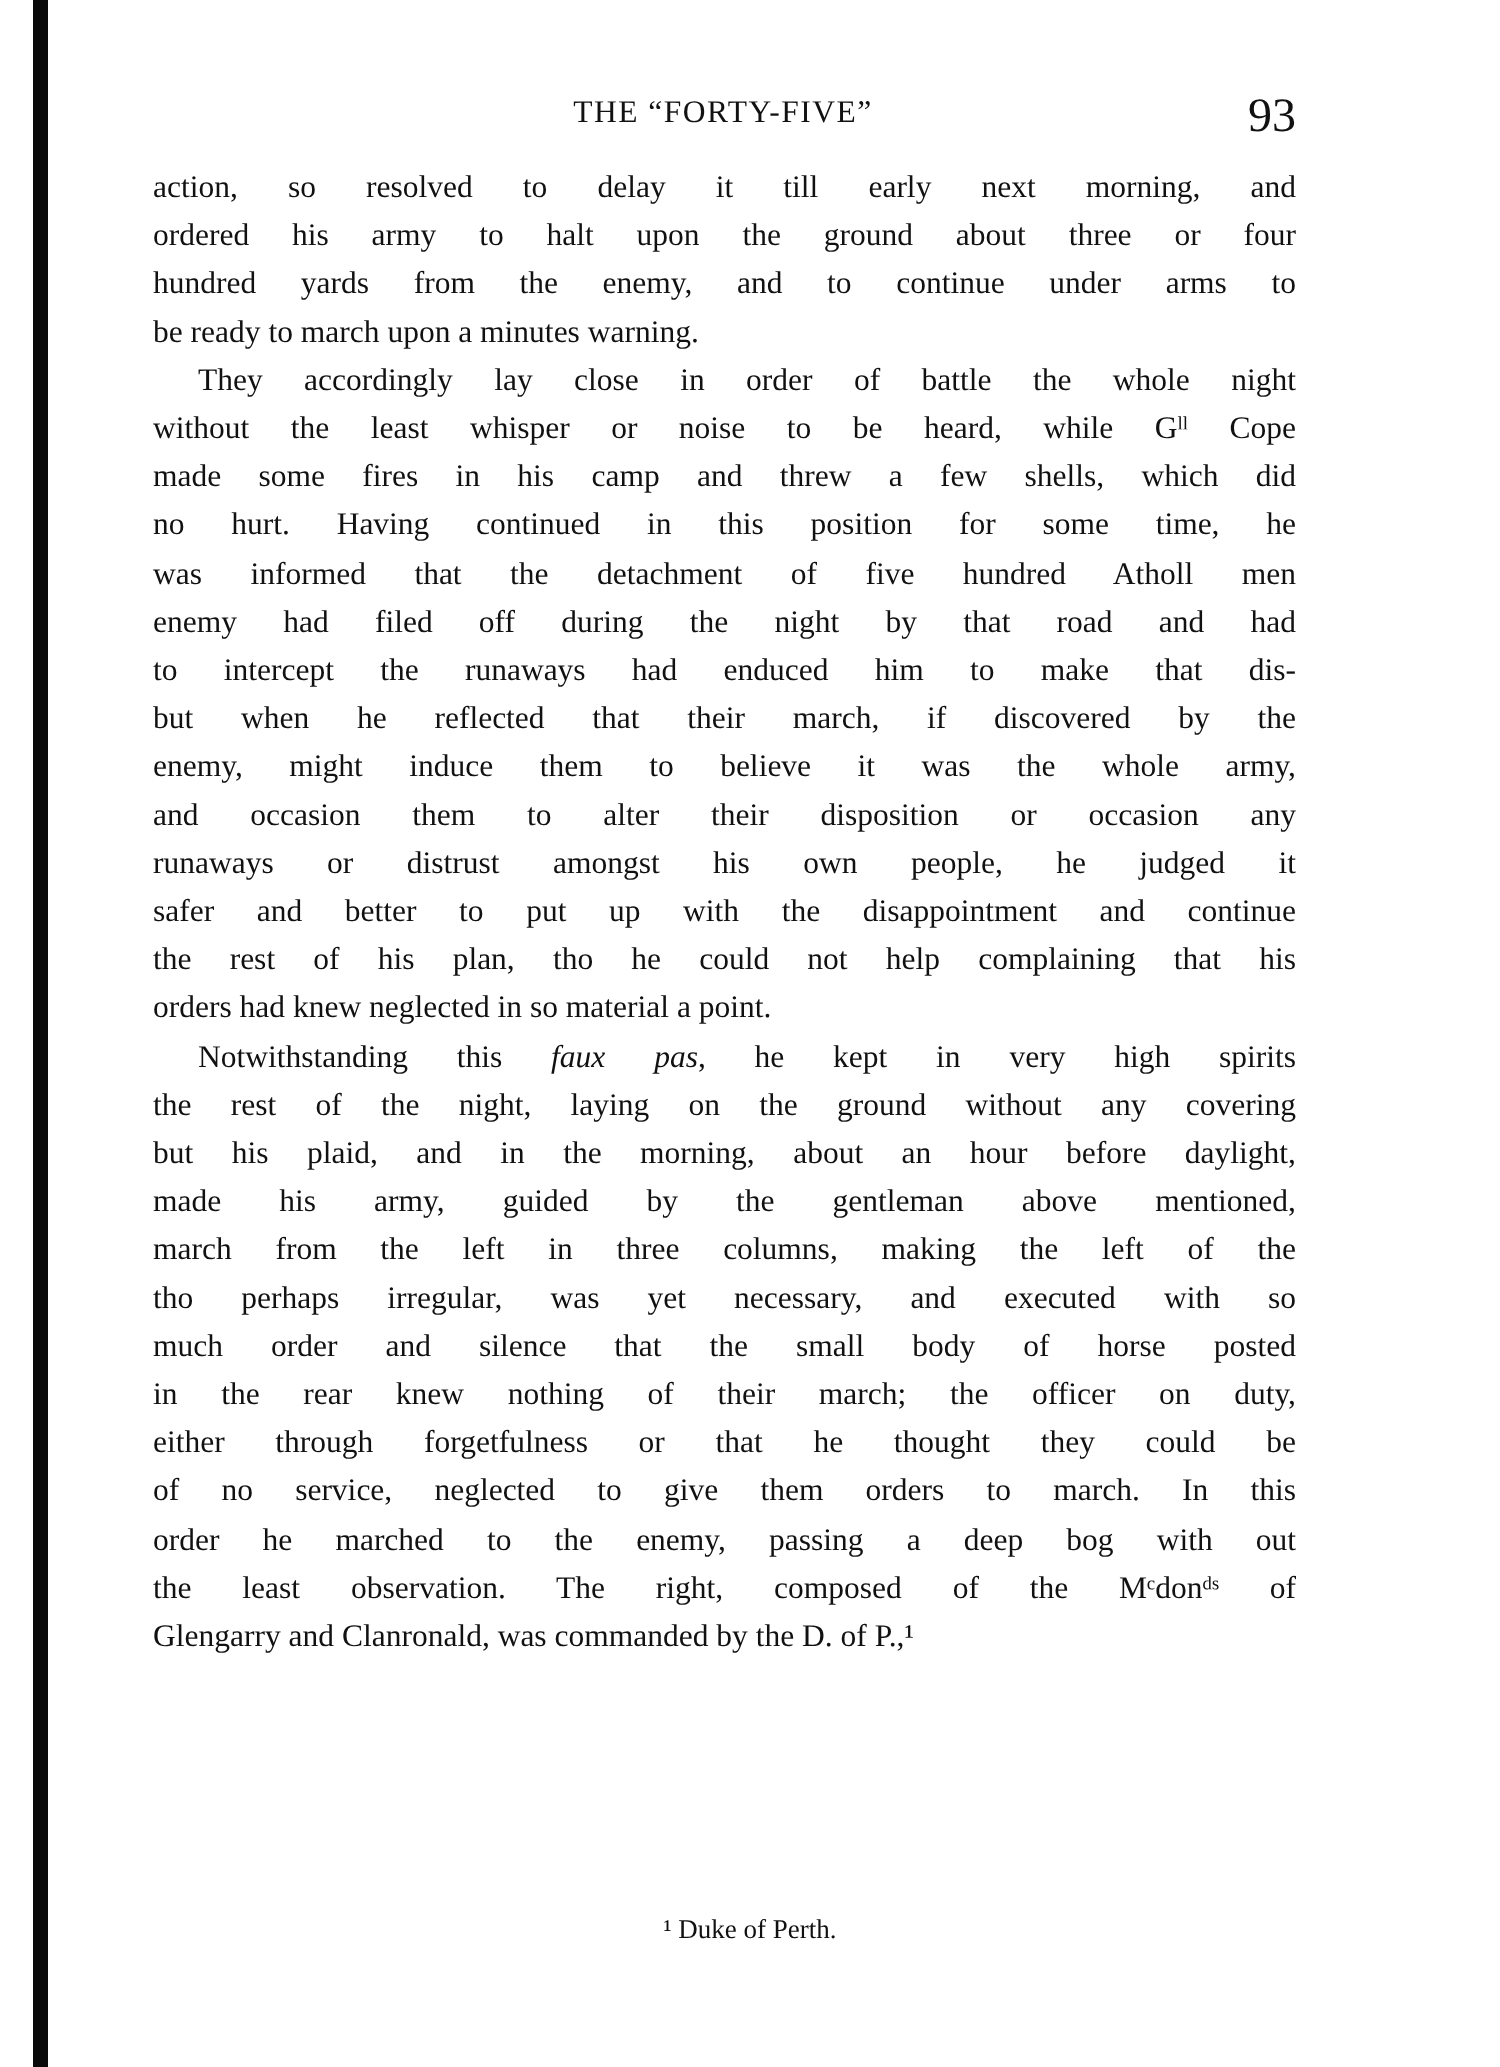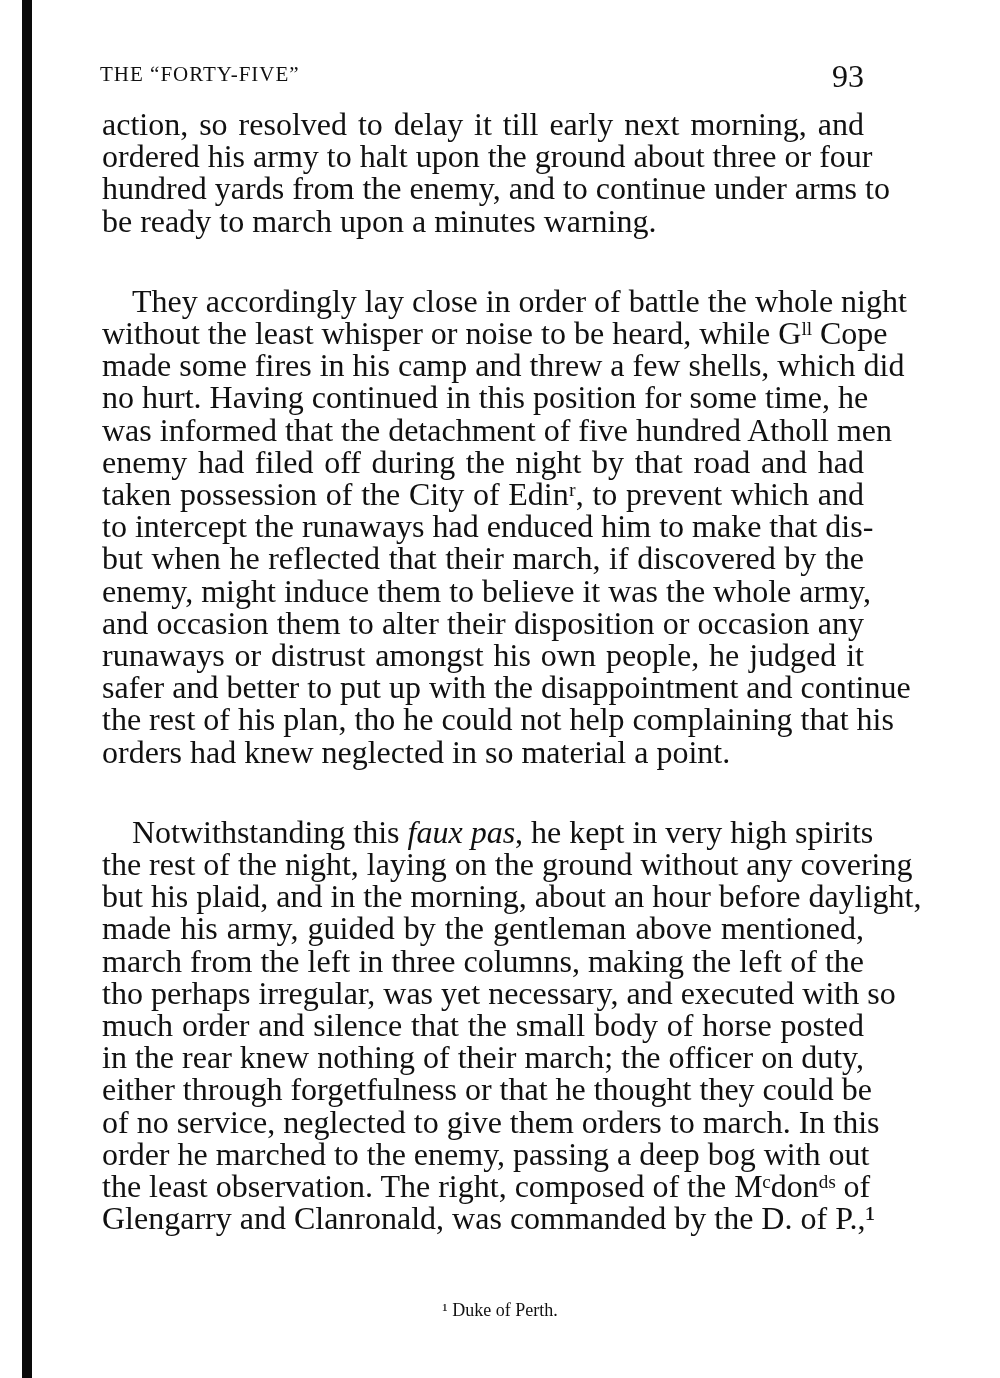--- a/index.html
+++ b/index.html
@@ -1,26 +1,26 @@
 <!DOCTYPE html>
 <html><head>
 <meta charset="utf-8">
 <style>
   html, body { margin:0; padding:0; background:#fff; }
   body { width:1000px; height:1378px; position:relative; overflow:hidden;
          font-family:"Liberation Serif","DejaVu Serif",serif; color:#111; }
   .spine { position:absolute; left:22px; top:0; width:10px; height:1378px; background:#0a0a0a; }
   .header { position:absolute; top:58px; left:100px; width:764px; height:36px; }
-  .running-title { position:absolute; left:0; right:0; font-size:21px; letter-spacing:1px; top:4px; }
+  .running-title { position:absolute; left:0; right:0; text-align:center; font-size:21px; letter-spacing:1px; top:4px; }
   .page-number { position:absolute; right:0; top:0; font-size:32px; }
-  .body-text { position:absolute; top:108px; left:102px; width:762px; font-size:32px; line-height:32.2px; text-align:justify; }
+  .body-text { position:absolute; top:108px; left:102px; width:762px; font-size:21px; line-height:32.2px; text-align:justify; }
   .line { display:block; white-space:nowrap; text-align-last:justify; text-align:justify; }
   .line.last { text-align-last:left; }
-  .indent { padding-left:30px;margin-top:48px; }
-  .footnote { position:absolute; top:1276px; left:0; width:1000px; text-align:center; font-size:18px;margin-top:24px; }
+  .indent { padding-left:30px; }
+  .footnote { position:absolute; top:1276px; left:0; width:1000px; text-align:center; font-size:18px; }
 </style>
 </head>
 <body>
 
 <div class="spine"></div>
 
 <div class="header">
   <div class="running-title">THE “FORTY-FIVE”</div>
   <div class="page-number">93</div>
 </div>
@@ -32,21 +32,20 @@
       <span class="line">hundred yards from the enemy, and to continue under arms to</span>
       <span class="line last">be ready to march upon a minutes warning.</span>
     </div>
     <div>
       <span class="line indent">They accordingly lay close in order of battle the whole night</span>
       <span class="line">without the least whisper or noise to be heard, while Gˡˡ Cope</span>
       <span class="line">made some fires in his camp and threw a few shells, which did</span>
       <span class="line">no hurt. Having continued in this position for some time, he</span>
       <span class="line">was informed that the detachment of five hundred Atholl men</span>
       <span class="line">enemy had filed off during the night by that road and had</span>
-      <span class="line">taken possession of the City of Edinʳ, to prevent which and</span>
       <span class="line">to intercept the runaways had enduced him to make that dis-</span>
       <span class="line">but when he reflected that their march, if discovered by the</span>
       <span class="line">enemy, might induce them to believe it was the whole army,</span>
       <span class="line">and occasion them to alter their disposition or occasion any</span>
       <span class="line">runaways or distrust amongst his own people, he judged it</span>
       <span class="line">safer and better to put up with the disappointment and continue</span>
       <span class="line">the rest of his plan, tho he could not help complaining that his</span>
       <span class="line last">orders had knew neglected in so material a point.</span>
     </div>
     <div>

